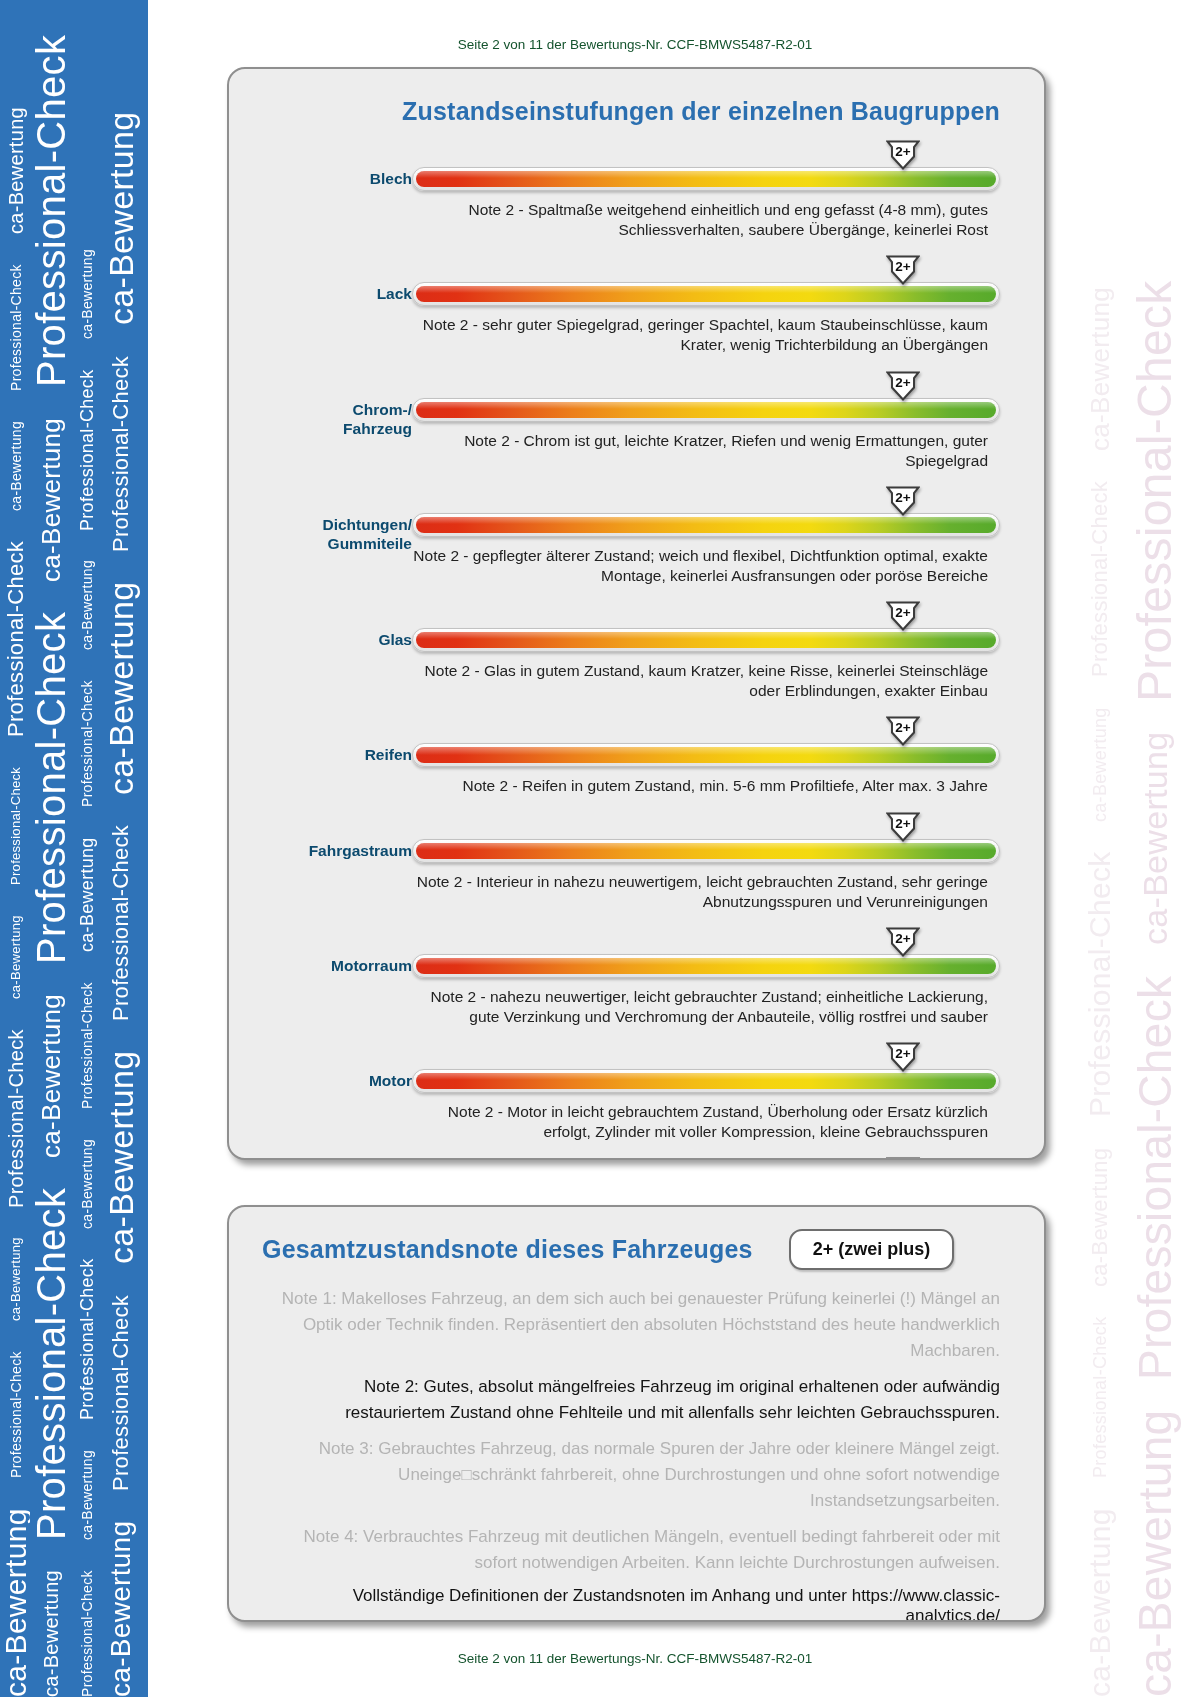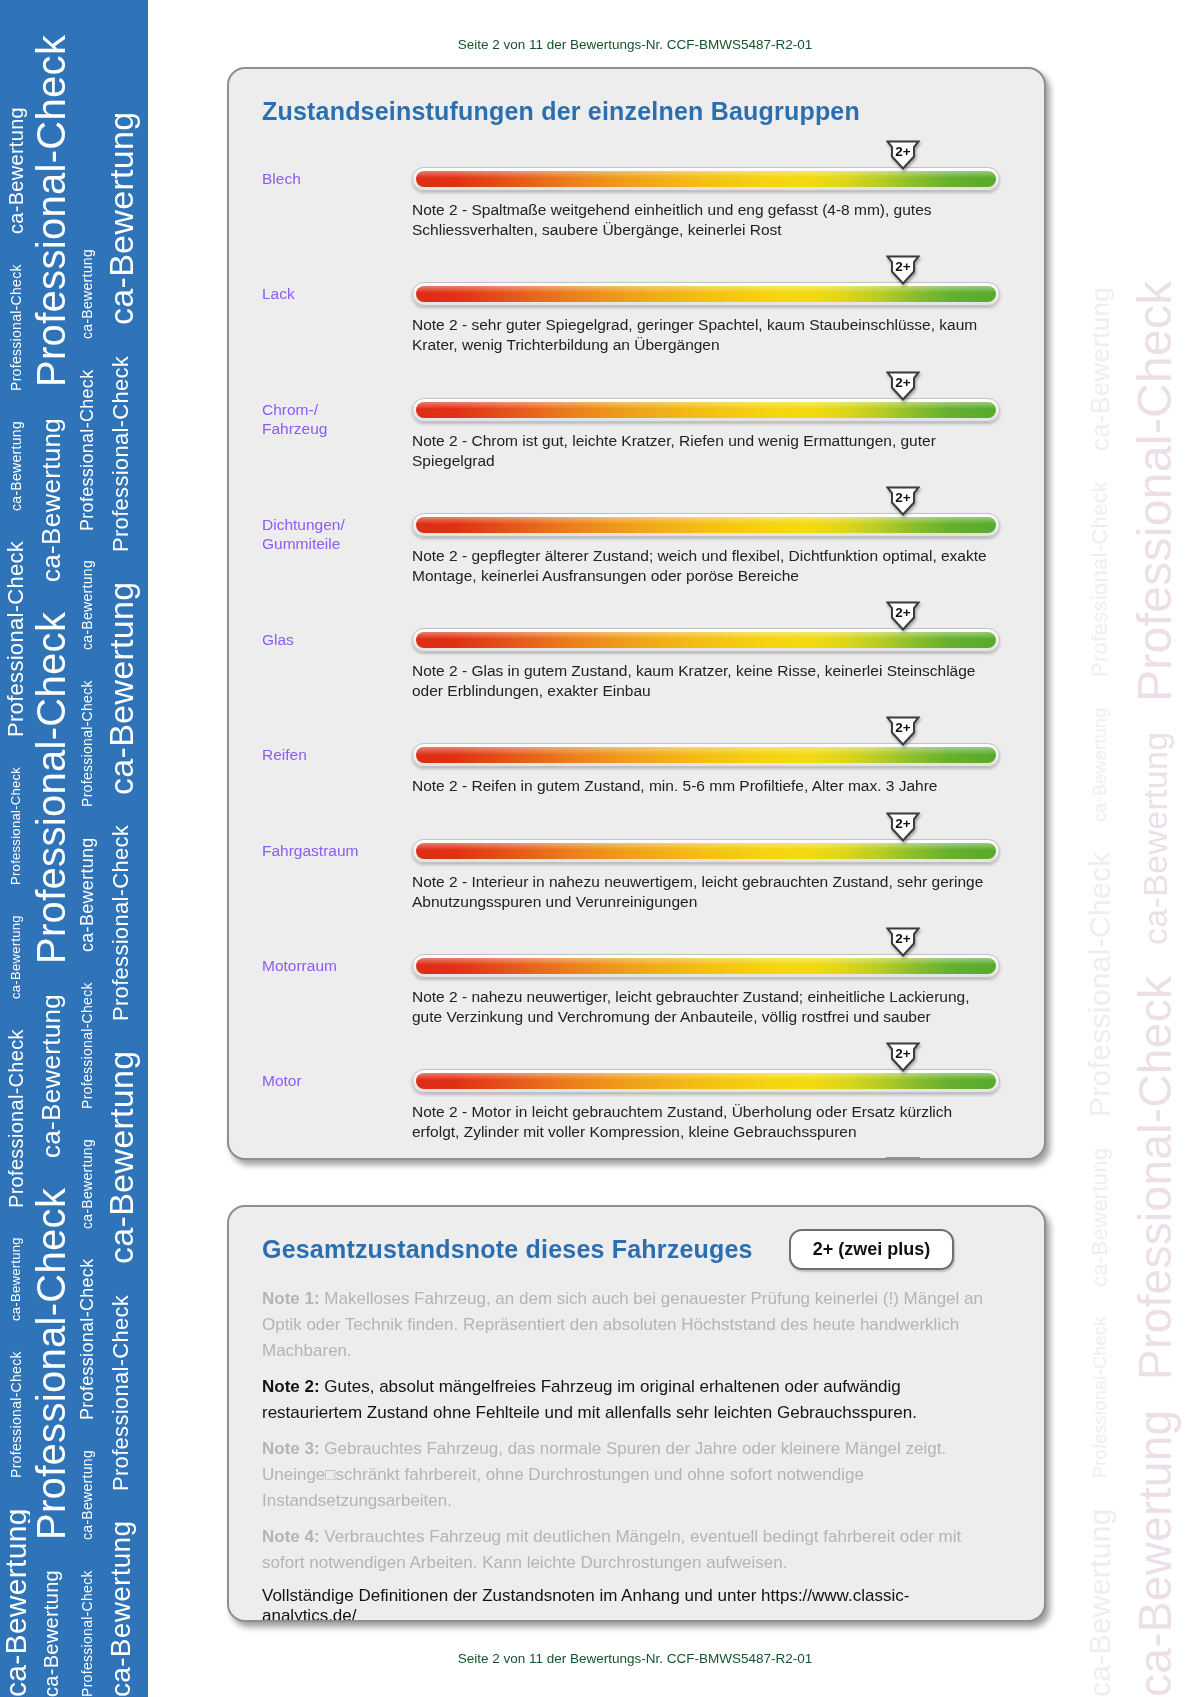--- a/index.html
+++ b/index.html
@@ -12,46 +12,46 @@
   #wm-right { position:absolute; right:0; top:0; width:150px; height:1697px; display:flex; justify-content:flex-end; overflow:hidden; z-index:0; }
   .wm-col { writing-mode:vertical-rl; transform:rotate(180deg); height:1697px; overflow:hidden; line-height:1.05; flex:0 0 auto; white-space:nowrap; }
   .wm-item { margin-inline-end:30px; letter-spacing:.3px; }
 
   
   .page-head, .page-foot { position:absolute; left:148px; width:974px; text-align:center; font-size:13.5px; color:#14532d; z-index:3; }
   .page-head { top:37px; }
   .page-foot { top:1651px; }
 
   
-  .panel { position:absolute; left:227px; width:819px; background:#ededed; border:2.5px solid #8f8f8f; border-radius:18px; box-shadow:4px 5px 6px rgba(0,0,0,.38); z-index:2; }
+  .panel { position:absolute; left:227px; width:819px; background:#ededed; border:2.5px solid #8f8f8f; border-radius:18px; box-shadow:4px 5px 6px rgba(0,0,0,.38); z-index:2;text-align:right; }
   #panel-assemblies { top:67px; height:1093px; padding:24px 44px 0 33px; overflow:hidden; }
   #panel-overall { top:1205px; height:417px; padding:22px 44px 0 33px; overflow:hidden; }
   .panel-title { font-size:25px; font-weight:bold; color:#2b6fb0; letter-spacing:.2px; }
   #panel-assemblies .panel-title { margin:4px 0 14px; }
 
   
   .row { display:flex; margin-bottom:15px; }
-  .row-label { width:150px; flex:0 0 150px; font-size:15.5px; font-weight:normal; color:#8b5cf6; padding-top:29px; line-height:1.25; white-space:pre-line; }
+  .row-label { width:150px; flex:0 0 150px; font-size:15.5px; font-weight:bold; color:#0c4a6e; padding-top:29px; line-height:1.25; white-space:pre-line; }
   .bar-col { flex:1; min-width:0; }
   .marker-area { position:relative; height:27px; }
   .marker { position:absolute; bottom:-7px; transform:translateX(-50%); z-index:2; filter:drop-shadow(1.5px 2px 1.5px rgba(0,0,0,.35)); }
   .marker-text { font-family:"Liberation Sans","DejaVu Sans",sans-serif; font-size:13.5px; font-weight:bold; fill:#101010; }
   .bar-outer { position:relative; height:24px; border:1px solid #c2c2c2; border-radius:13px; padding:3px; background:linear-gradient(180deg,#ffffff,#e2e2e2); box-shadow:0 2px 3px rgba(0,0,0,.22); }
   .bar-inner { height:100%; border-radius:9px;
     background:linear-gradient(90deg,#dc2d16 0%,#e13113 7%,#e4541a 16%,#ec7f1b 27%,#f0a01a 37%,#f3bc14 48%,#f5d30f 60%,#f3da10 68%,#ddd51a 74%,#b8cc24 80%,#8abd2b 86%,#66b02e 92%,#57aa2b 100%); }
   .bar-inner::after { content:""; display:block; height:45%; border-radius:9px 9px 0 0; background:linear-gradient(180deg,rgba(255,255,255,.38),rgba(255,255,255,0)); }
   .row-note { margin:9px 12px 0 0; font-size:15.5px; line-height:1.3; color:#222222; }
 
   
   .overall-head { display:flex; align-items:center; gap:36px; margin-bottom:16px; }
   .badge { background:#ffffff; border:2px solid #6e6e6e; border-radius:13px; padding:8px 22px; font-size:18px; font-weight:bold; color:#101010; box-shadow:1px 2px 2px rgba(0,0,0,.2); white-space:nowrap; }
   .note-p { font-size:17px; line-height:1.53; margin-bottom:10px; }
   .note-gray { color:#b4b4b4; }
   .note-black { color:#141414; }
-  .note-label { font-weight:bold;margin-top:34px; }
+  .note-label { font-weight:normal;margin-top:34px; }
   .final-line { font-size:17px; color:#121212; margin-top:3px; }
   .final-link { color:#121212; text-decoration:none; }
 </style>
 </head>
 <body>
 
 <div class="page">
 
   <div id="stripe-left">
       <div class="wm-col" style="width: 30px;"><span class="wm-item" style="font-size: 30px;">ca-Bewertung</span><span class="wm-item" style="font-size: 14px;">Professional-Check</span><span class="wm-item" style="font-size: 13px;">ca-Bewertung</span><span class="wm-item" style="font-size: 20px;">Professional-Check</span><span class="wm-item" style="font-size: 13px;">ca-Bewertung</span><span class="wm-item" style="font-size: 13px;">Professional-Check</span><span class="wm-item" style="font-size: 22px;">Professional-Check</span><span class="wm-item" style="font-size: 14px;">ca-Bewertung</span><span class="wm-item" style="font-size: 14px;">Professional-Check</span><span class="wm-item" style="font-size: 20px;">ca-Bewertung</span></div>

